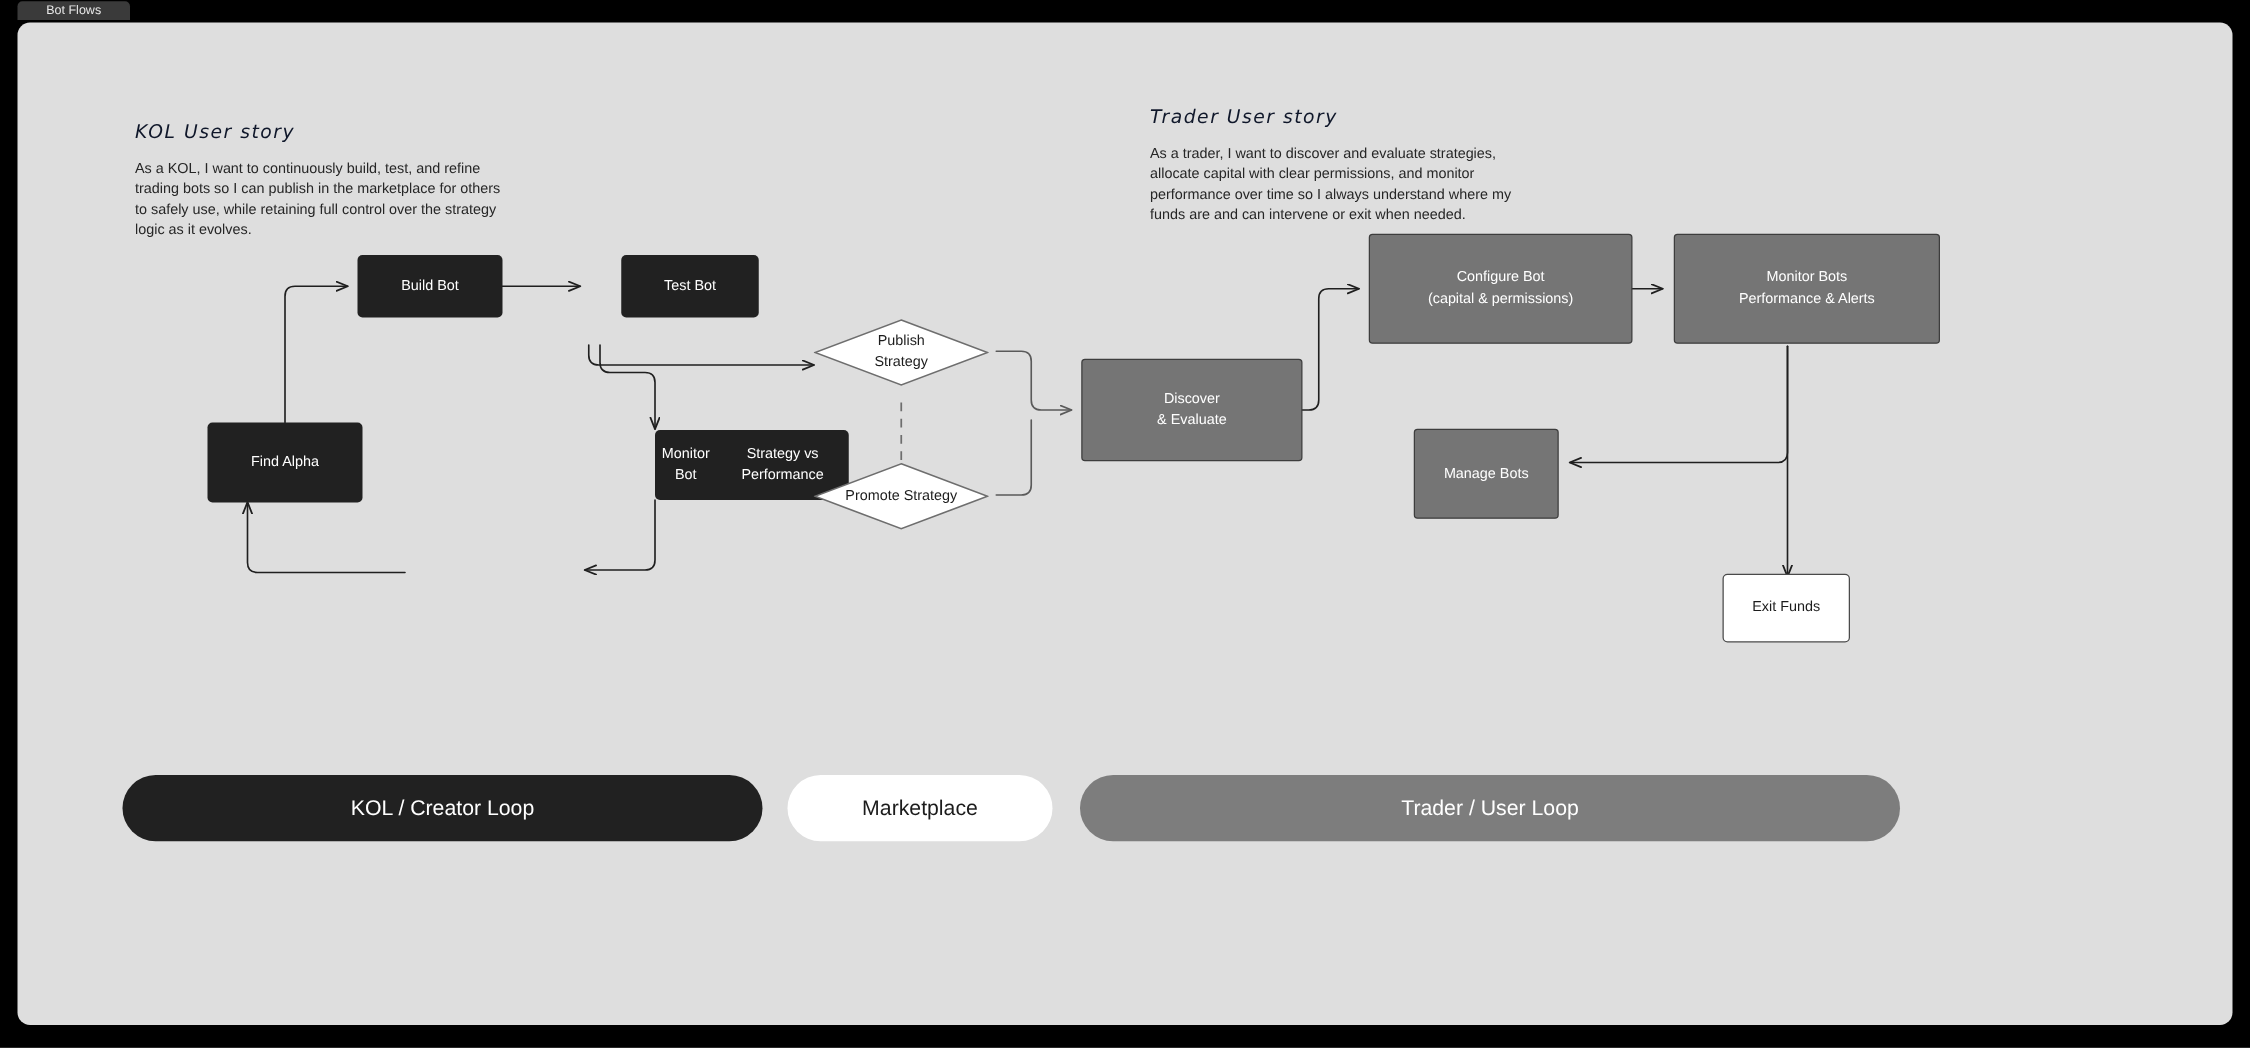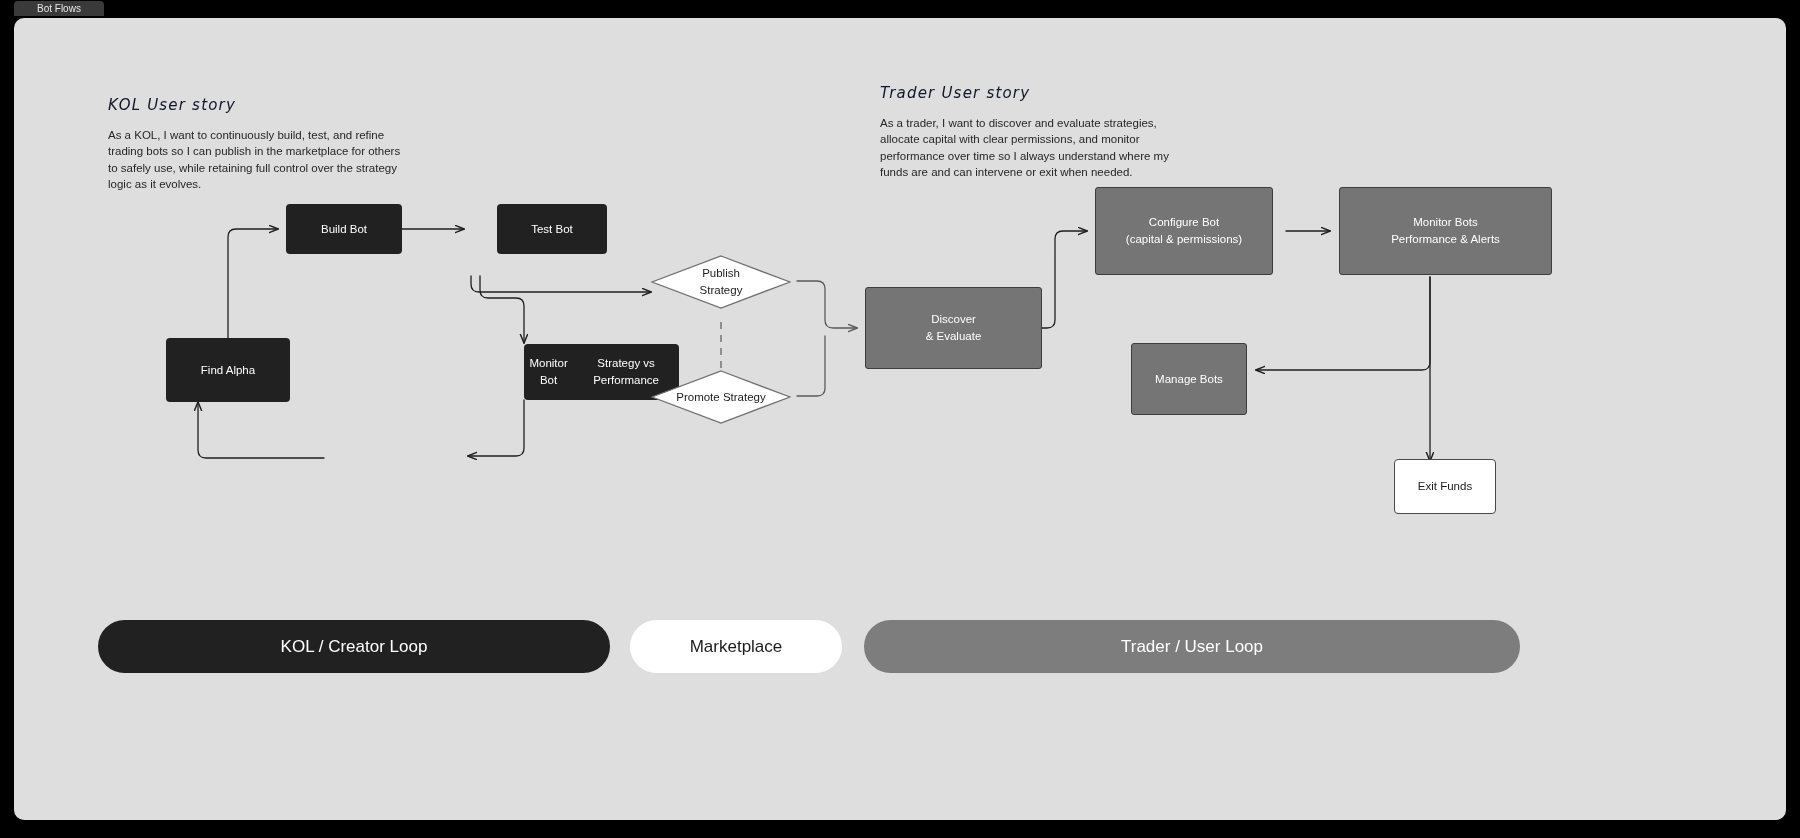--- a/index.html
+++ b/index.html
@@ -46,38 +46,38 @@
     white-space: nowrap;
   }
   .story-body {
     margin-top: 13px;
     font-size: 11.5px;
     line-height: 1.42;
     color: #262626;
     font-family: "Liberation Sans", sans-serif;
   }
   #story-kol { left: 94px; top: 78px; width: 300px; }
-  #story-trader { left: 866px; top: 66px; width: 320px; }
+  #story-trader { left: 906px; top: 66px; width: 320px; }
   #story-trader .story-body { width: 310px; }
 
   
   .edges { position: absolute; left: 0; top: 0; width: 1772px; height: 802px; }
 
   
   .node {
     position: absolute;
     display: flex; align-items: center; justify-content: center;
     text-align: center;
     font-size: 11.5px;
     line-height: 1.45;
     z-index: 3;
   }
   .node.dark   { background: #212121; color: #fff; border-radius: 4px; }
   .node.gray   { background: #757575; color: #fff; border: 1.5px solid #3d3d3d; border-radius: 3px; }
-  .node.white  { background: #fff; color: #1c1c1c; border: 1.5px solid #4a4a4a; border-radius: 4px; margin-left: 16px; }
+  .node.white  { background: #fff; color: #1c1c1c; border: 1.5px solid #4a4a4a; border-radius: 4px; }
   .node.diamond-box {
     background: transparent; color: #1c1c1c;
   }
   .diamond-label { position: relative; z-index: 2; }
 
   
   .legend { position: absolute; left: 0; top: 0; width: 1772px; height: 802px; }
   .pill {
     position: absolute;
     display: flex; align-items: center; justify-content: center;
@@ -182,21 +182,21 @@
         <polygon points="70,1 139,27 70,53 1,27" fill="#ffffff" stroke="#6e6e6e" stroke-width="1.3"></polygon>
       </svg>
       <span class="diamond-label">Promote Strategy</span>
     </div>
 
     <div class="node gray" style="left:851px;top:269px;width:177px;height:82px;flex-direction:column;">
       <span>Discover</span>
       <span>&amp; Evaluate</span>
     </div>
 
-    <div class="node gray" style="left:1081px;top:169px;width:178px;height:88px;flex-direction:column;align-items:center;">
+    <div class="node gray" style="left:1081px;top:169px;width:211px;height:88px;flex-direction:column;align-items:center;">
       <span>Configure Bot</span>
       <span>(capital &amp; permissions)</span>
     </div>
 
     <div class="node gray" style="left:1325px;top:169px;width:213px;height:88px;flex-direction:column;">
       <span>Monitor Bots</span>
       <span>Performance &amp; Alerts</span>
     </div>
 
     <div class="node gray" style="left:1117px;top:325px;width:116px;height:72px;">

